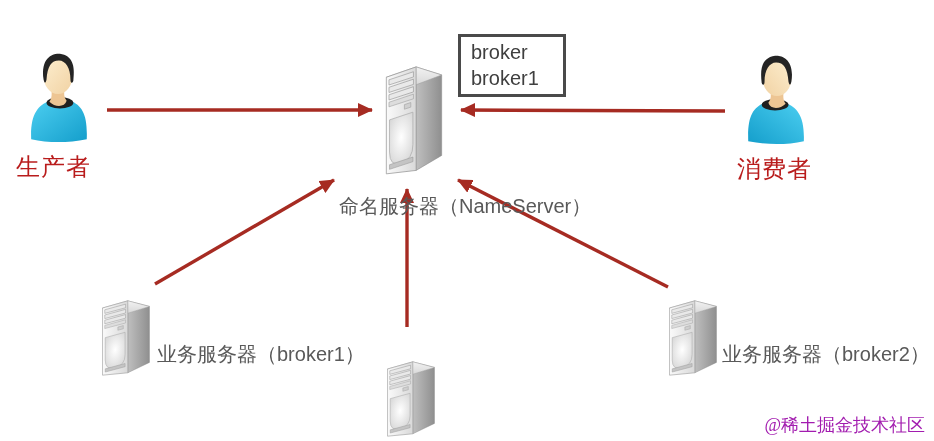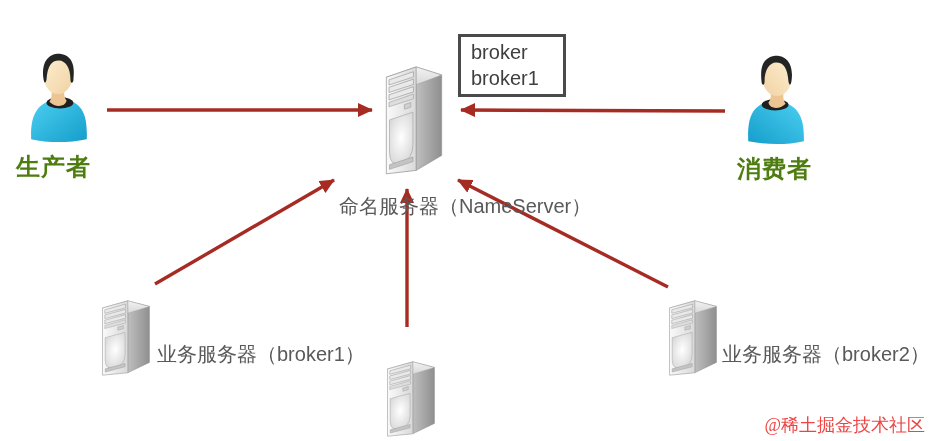--- a/index.html
+++ b/index.html
@@ -19,30 +19,30 @@
     border:3px solid #4a4a4a;
     background:#ffffff;
     padding:2px 4px 3px 10px;
     font-size:20px;line-height:26px;
     color:#3f3f3f;
     z-index:3;
     margin-top:27px;
   }
   
   .person-label{
-    font-size:24px;font-weight:bold;color:#4d7c0f;
+    font-size:24px;font-weight:normal;color:#b91c1c;
     letter-spacing:1px;white-space:nowrap;z-index:2;text-align:center;
   }
   .server-label{
     font-size:20px;color:#595959;white-space:nowrap;z-index:2;
   }
   #watermark{
     right:9px;top:413px;
     font-family:"Liberation Serif","DejaVu Serif",serif;
-    font-size:18px;color:#ef4444;white-space:nowrap;z-index:2;
+    font-size:18px;color:#a21caf;white-space:nowrap;z-index:2;
   }
   .icon-box{z-index:2;}
   .icon-box svg{width:100%;height:100%;display:block;}
   .mirrored svg{transform:scaleX(-1);}
 </style>
 </head>
 <body>
 
 <div id="canvas">
 

